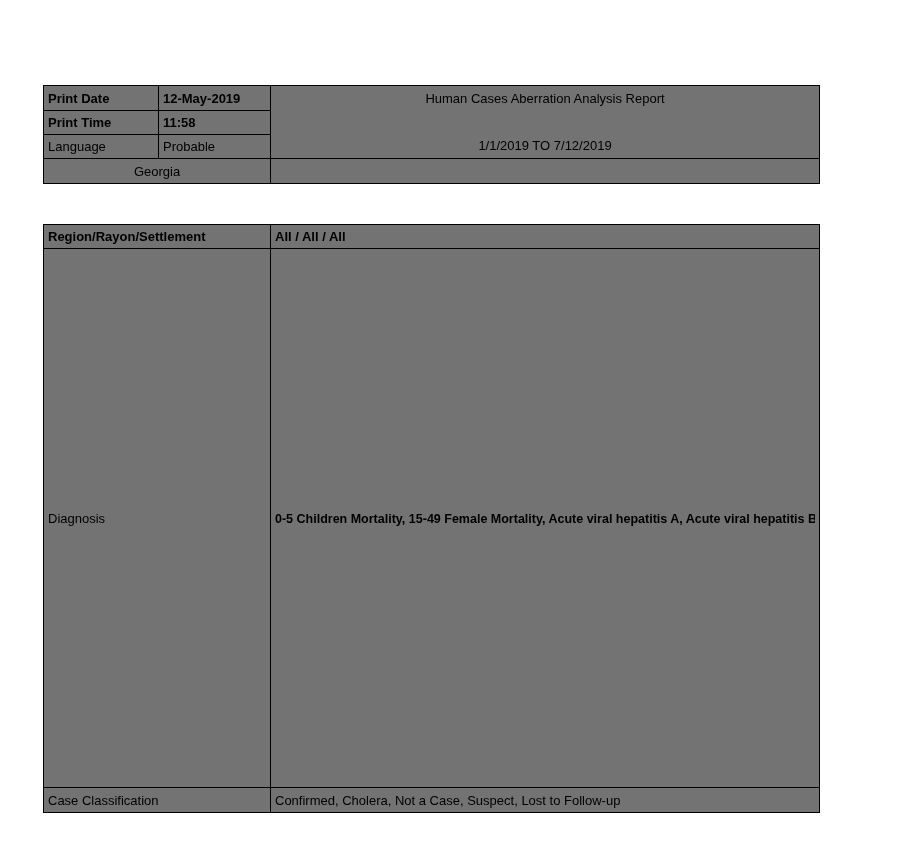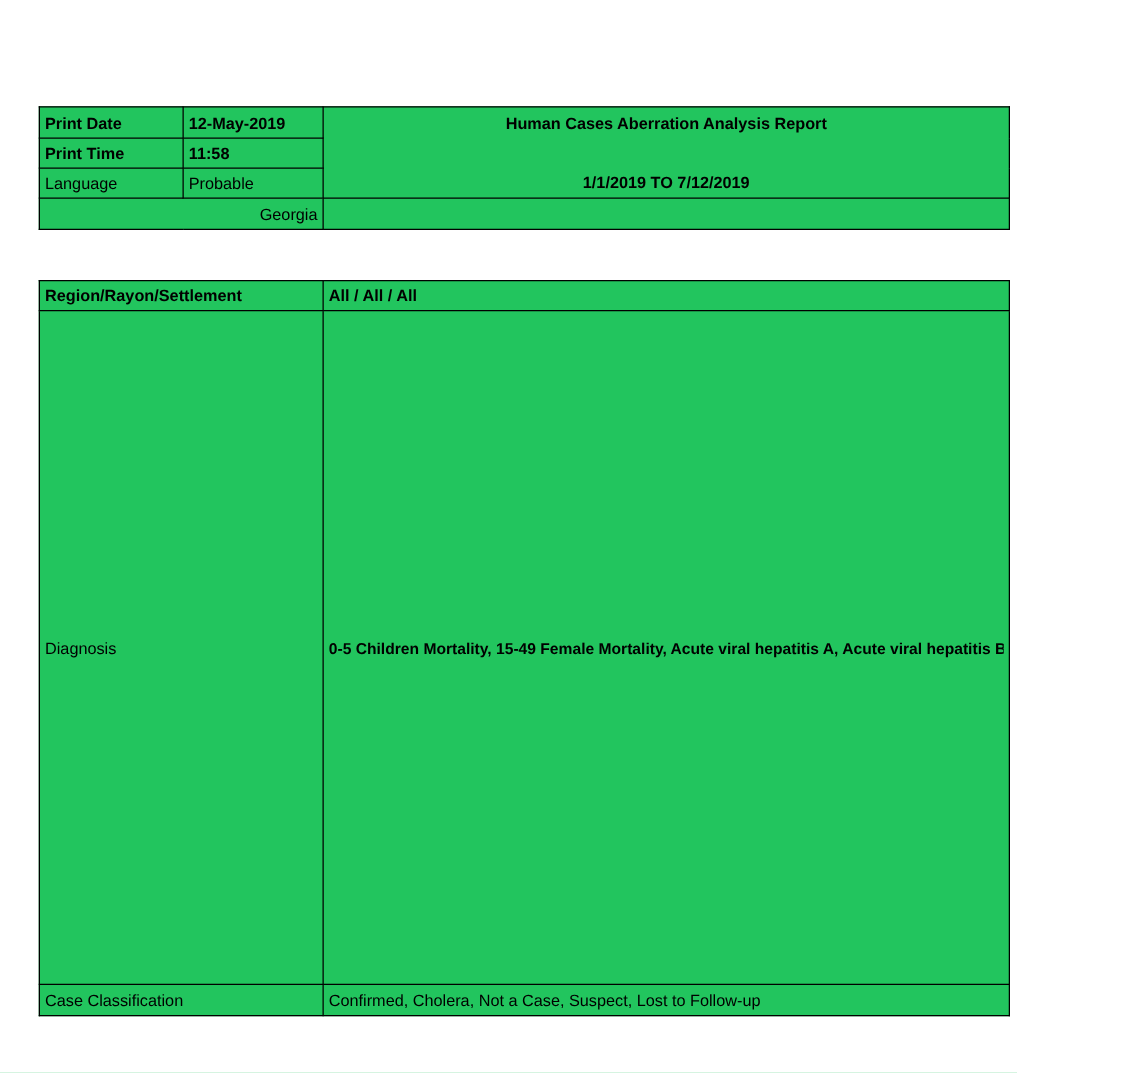--- a/index.html
+++ b/index.html
@@ -15,23 +15,23 @@
   .page {
     position: relative;
     width: 912px;
     height: 858px;
     background: #ffffff;
   }
   table.report {
     border-collapse: collapse;
     table-layout: fixed;
     position: absolute;
-    left: 31px;
+    left: 43px;
     width: 776px;
-    background: #22c55e;
+    background: #737373;
   }
   table.report td {
     border: 1px solid #000000;
     padding: 0 4px;
     font-size: 13px;
     vertical-align: middle;
     overflow: hidden;
     white-space: nowrap;
   }
   #header-table { top: 85px; }
@@ -51,23 +51,23 @@
   }
   .title-wrap {
     height: 71px;
     display: flex;
     flex-direction: column;
     justify-content: space-between;
     align-items: center;
     padding: 4px 4px 5px 4px;
     box-sizing: border-box;
   }
-  .title-line { font-weight: 700; font-size: 13px; text-align: right; }
+  .title-line { font-weight: 400; font-size: 13px; text-align: right; }
 
-  td.country-cell { text-align: right; font-weight: 400; }
+  td.country-cell { text-align: center; font-weight: 400; }
 
   
   td.diag-cell {
     vertical-align: top;
     white-space: normal;
   }
   .diag-text {
     font-weight: 700;
     font-size: 12.5px;
     line-height: 17.3px;

